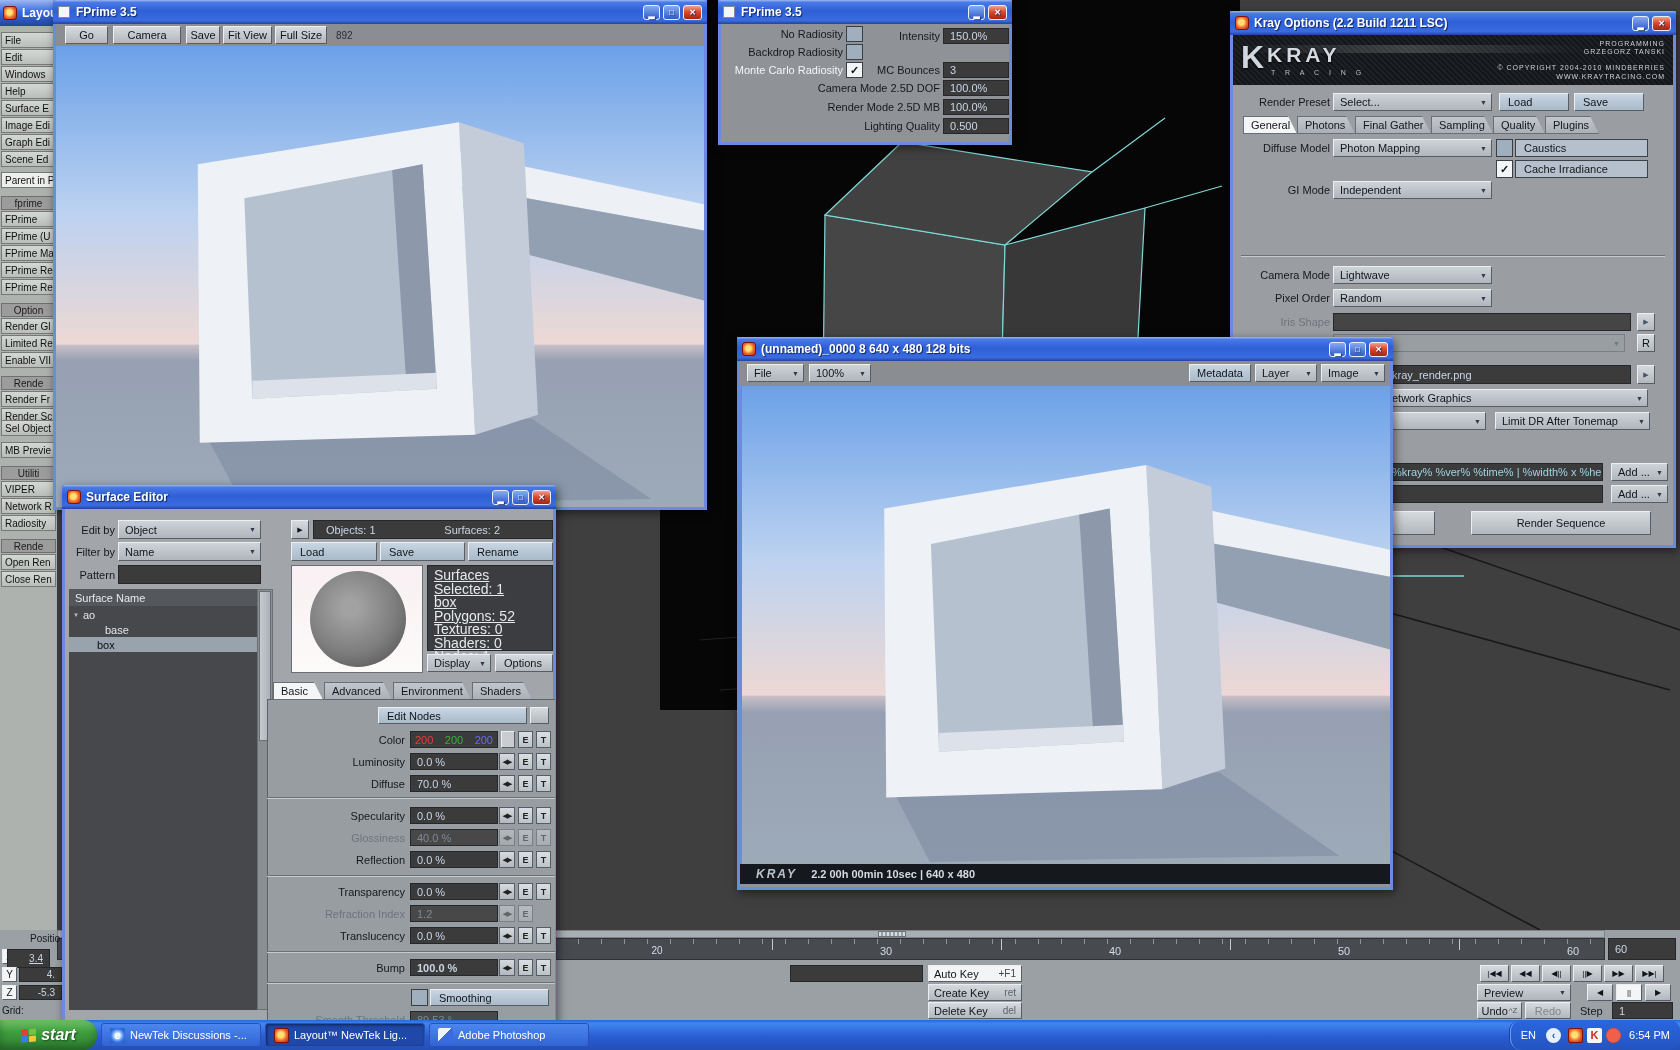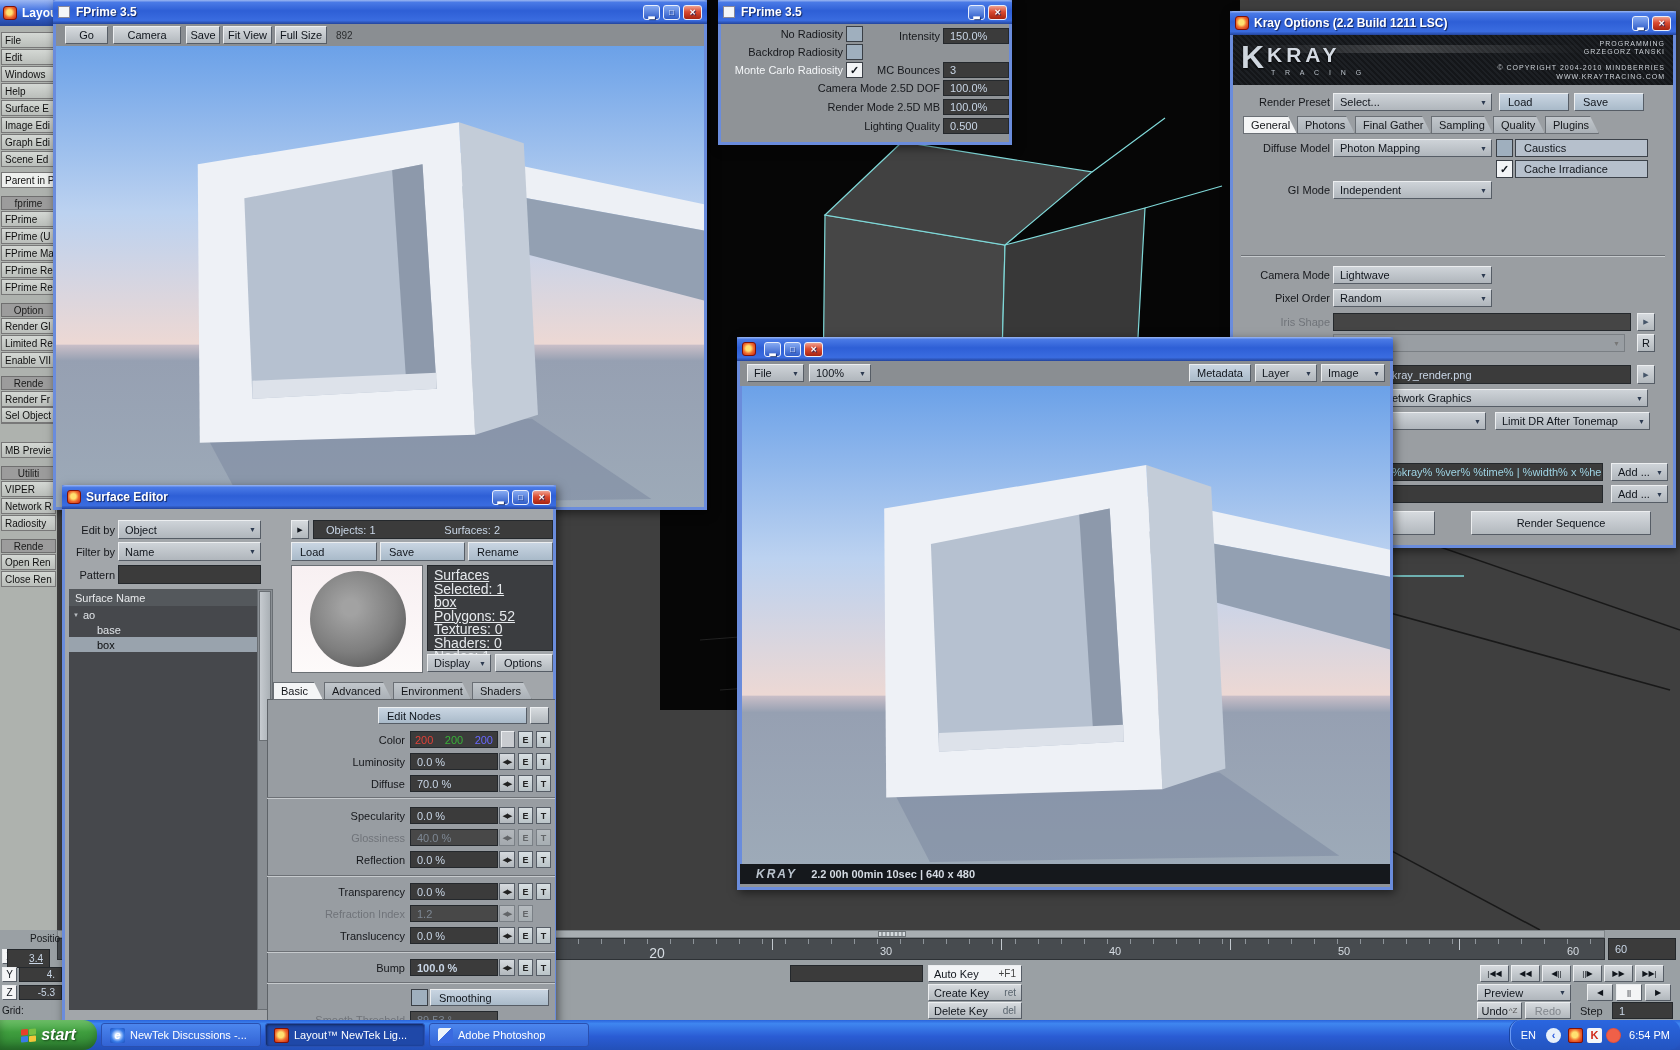--- a/index.html
+++ b/index.html
@@ -78,21 +78,21 @@
   <div class="sbtn" style="top:279px">FPrime Re</div>
 
   <div class="shdr" style="top:303px">Option</div>
   <div class="sbtn" style="top:318px">Render Gl</div>
   <div class="sbtn" style="top:335px">Limited Re</div>
   <div class="sbtn" style="top:352px">Enable VII</div>
 
   <div class="shdr" style="top:376px">Rende</div>
   <div class="sbtn" style="top:391px">Render Fr</div>
   <div class="sbtn" style="top:408px">Render Sc</div>
-  <div class="sbtn" style="top:407px">Sel Object</div>
+  <div class="sbtn" style="top:420px">Sel Object</div>
   <div class="sbtn" style="top:442px">MB Previe</div>
 
   <div class="shdr" style="top:466px">Utiliti</div>
   <div class="sbtn" style="top:481px">VIPER</div>
   <div class="sbtn" style="top:498px">Network R</div>
   <div class="sbtn" style="top:515px">Radiosity</div>
 
   <div class="shdr" style="top:539px">Rende</div>
   <div class="sbtn" style="top:554px">Open Ren</div>
   <div class="sbtn" style="top:571px">Close Ren</div>
@@ -112,21 +112,21 @@
     <path d="M60,18 h38 M112,36 h112" stroke="#7fd8d8" stroke-width="1.5" fill="none"></path>
   </svg>
 
   <div class="abs" style="left:0;top:930px;width:1680px;height:90px;background:#9aa0a4;"></div>
 
   <div class="abs" style="left:57px;top:930px;width:1548px;height:8px;background:#a8aeb2;border:1px solid #7e8488;">
     <div class="abs" style="left:820px;top:0;width:28px;height:6px;background:repeating-linear-gradient(90deg,#d4dade 0 2px,#9aa0a4 2px 4px);border:1px solid #6e7478;"></div>
   </div>
 
   <div class="abs ruler-ticks" style="left:57px;top:938px;width:1548px;height:22px;background-color:#474b4f;border:1px solid #2e3236;">
-    <span class="abs" style="left:584px;top:6px;width:30px;text-align:center;font-size:14px;color:#d6dce2;">20</span>
+    <span class="abs" style="left:584px;top:6px;width:30px;text-align:center;font-size:10px;color:#d6dce2;">20</span>
     <span class="abs" style="left:813px;top:6px;width:30px;text-align:center;font-size:11px;color:#d6dce2;">30</span>
     <span class="abs" style="left:1042px;top:6px;width:30px;text-align:center;font-size:11px;color:#d6dce2;">40</span>
     <span class="abs" style="left:1271px;top:6px;width:30px;text-align:center;font-size:11px;color:#d6dce2;">50</span>
     <span class="abs" style="left:1500px;top:6px;width:30px;text-align:center;font-size:11px;color:#d6dce2;">60</span>
   </div>
   <div class="df" style="left:1608px;top:938px;width:68px;height:22px;">60</div>
 
   <div class="df" style="left:790px;top:965px;width:133px;height:17px;"></div>
   <div class="b" style="left:928px;top:965px;width:94px;height:17px;background:#f2f4f6;justify-content:space-between;padding:0 5px;">
     <span>Auto Key</span>
@@ -396,21 +396,21 @@
   <div class="df" style="left:53px;top:80px;width:143px;height:19px;"></div>
 
   <div class="abs" style="left:4px;top:104px;width:188px;height:17px;background:#54585c;color:#e8eaec;font-size:11px;display:flex;align-items:center;padding-left:6px;">
     <span>Surface Name</span>
   </div>
   <div class="abs" style="left:4px;top:121px;width:188px;height:404px;background:#46484c;">
     <div class="abs" style="left:0;top:1px;width:188px;height:15px;display:flex;align-items:center;color:#e0e4e8;font-size:11px;">
       <span style="font-size:6px;margin:0 4px 0 4px;color:#b8bcc0;">▼</span>
       <span>ao</span>
     </div>
-    <div class="abs" style="left:0;top:16px;width:188px;height:15px;display:flex;align-items:center;color:#e0e4e8;font-size:11px;padding-left:28px;">
+    <div class="abs" style="left:0;top:16px;width:188px;height:15px;display:flex;align-items:center;color:#e0e4e8;font-size:11px;padding-left:36px;">
       <span>base</span>
     </div>
     <div class="abs" style="left:0;top:31px;width:188px;height:15px;display:flex;align-items:center;color:#0c0e10;font-size:11px;padding-left:28px;background:#99a3ad;">
       <span>box</span>
     </div>
   </div>
   <div class="abs" style="left:192px;top:104px;width:16px;height:421px;background:#8a8f94;border:1px solid #6a6f74;">
     <div class="abs" style="left:1px;top:1px;width:12px;height:150px;background:linear-gradient(90deg,#c6cbd0,#aab0b5);border:1px solid #6a6f74;"></div>
   </div>
 
@@ -526,20 +526,21 @@
   <span class="cb" style="left:346px;top:504px;height:17px;"></span>
   <div class="b blue left" style="left:365px;top:504px;width:119px;height:17px;">Smoothing</div>
 
   <span class="lb dis" style="left:150px;top:526px;width:190px;height:17px;">Smooth Threshold</span>
   <div class="df dis" style="left:345px;top:526px;width:88px;height:17px;">89.53 °</div>
 </div>
 
 <div class="win" style="left:737px;top:337px;width:656px;height:553px;z-index:30;background:#8f9397;">
   <div class="tbar">
     <span class="lwicon"></span>
+    <span style="flex:1;">(unnamed)_0000 8  640 x 480 128 bits</span>
     <span class="winbtn mn">
         <span>▂</span>
       </span>
     <span class="winbtn mx">
         <span>□</span>
       </span>
     <span class="winbtn cl">
         <span>✕</span>
       </span>
   </div>

